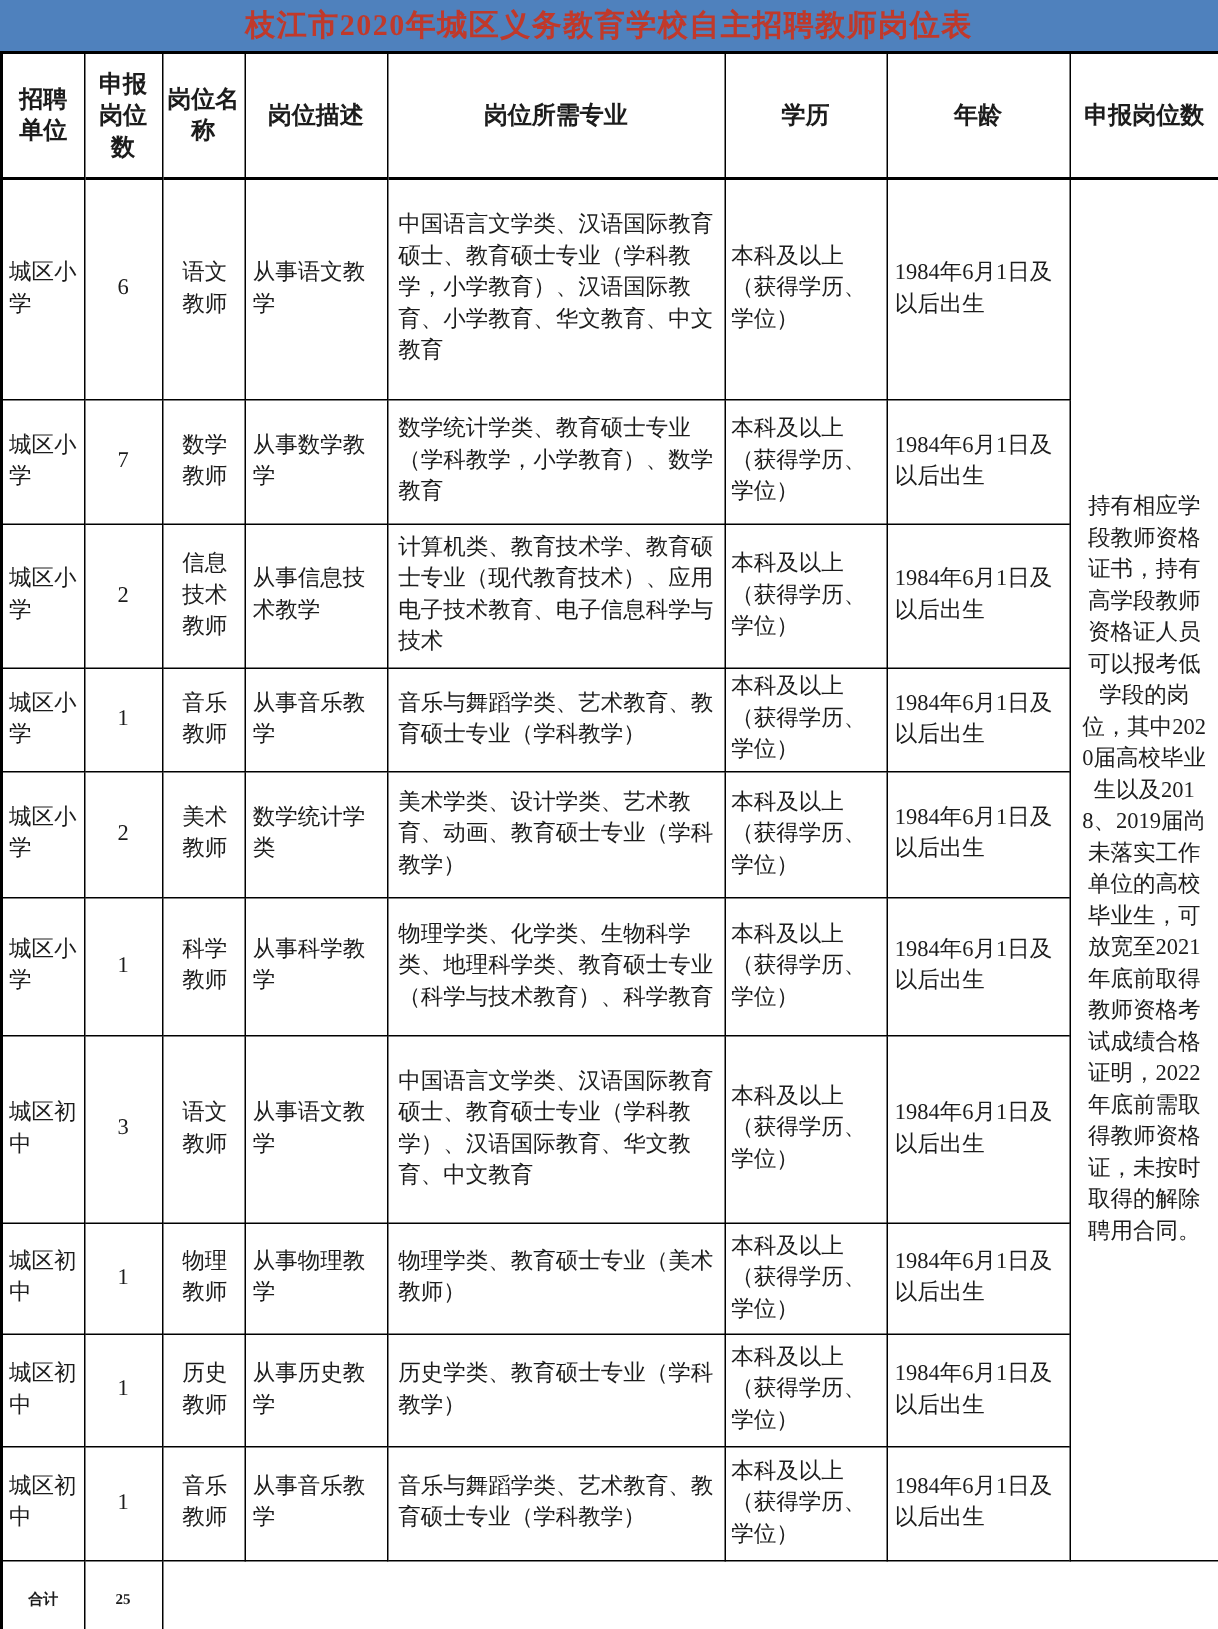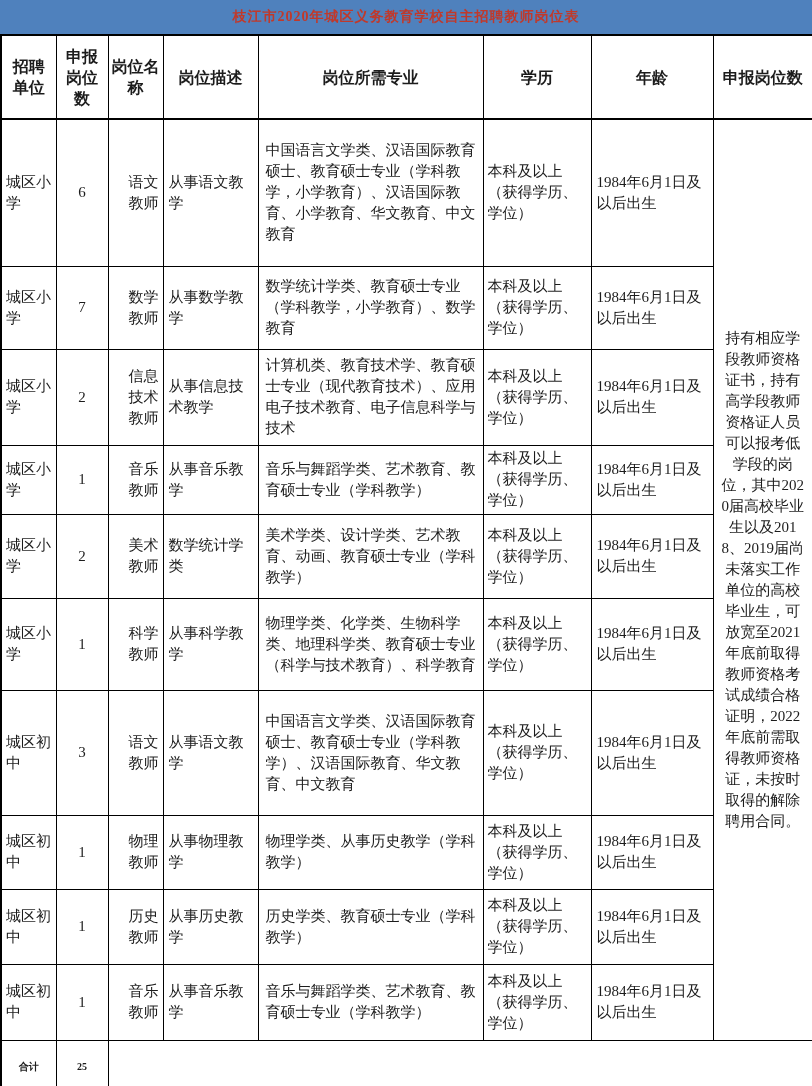--- a/index.html
+++ b/index.html
@@ -15,21 +15,21 @@
     font-family:"Liberation Serif","DejaVu Serif",serif;
     color:var(--text_color,#1c1c1c);
   }
   .page{width:812px;}
   .title-bar{
     width:812px;
     height:34px;
     line-height:34px;
     background:var(--title_bg,#4f81bd);
     color:var(--title_text,#c0392b);
-    font-size:14px;
+    font-size:20px;
     font-weight:bold;
     text-align:center;
     letter-spacing:1px;
     overflow:hidden;
     white-space:nowrap;
   }
   table{
     width:812px;
     table-layout:fixed;
     border-collapse:collapse;
@@ -47,21 +47,21 @@
   thead th{
     font-weight:bold;
     text-align:center;
     border-bottom:2px solid var(--border_color,#000);
     font-size:16px;
     padding:2px 3px;
   }
   
   td.c-unit{text-align:left;}
   td.c-count{text-align:center;}
-  td.c-name{text-align:right;padding-left:6px;}
+  td.c-name{text-align:center;padding-left:6px;font-family:Liberation Mono, monospace;}
   td.c-desc{text-align:left;padding-left:5px;}
   td.c-majors{text-align:left;padding-left:7px;}
   td.c-degree{text-align:left;padding-left:4px;margin-left:38px;}
   td.c-age{text-align:left;padding-left:5px;}
   td.c-cert{text-align:center;padding:4px 8px;}
   
   thead tr{height:84px;}
   tbody tr:nth-child(1){height:147px;}
   tbody tr:nth-child(2){height:83px;}
   tbody tr:nth-child(3){height:96px;}
@@ -171,21 +171,21 @@
         <td class="c-desc">从事语文教学</td>
         <td class="c-majors">中国语言文学类、汉语国际教育硕士、教育硕士专业（学科教学）、汉语国际教育、华文教育、中文教育</td>
         <td class="c-degree">本科及以上（获得学历、学位）</td>
         <td class="c-age">1984年6月1日及以后出生</td>
       </tr>
       <tr>
         <td class="c-unit">城区初中</td>
         <td class="c-count">1</td>
         <td class="c-name">物理教师</td>
         <td class="c-desc">从事物理教学</td>
-        <td class="c-majors">物理学类、从事历史教学（学科教学）</td>
+        <td class="c-majors">物理学类、教育硕士专业（美术教师）</td>
         <td class="c-degree">本科及以上（获得学历、学位）</td>
         <td class="c-age">1984年6月1日及以后出生</td>
       </tr>
       <tr>
         <td class="c-unit">城区初中</td>
         <td class="c-count">1</td>
         <td class="c-name">历史教师</td>
         <td class="c-desc">从事历史教学</td>
         <td class="c-majors">历史学类、教育硕士专业（学科教学）</td>
         <td class="c-degree">本科及以上（获得学历、学位）</td>

